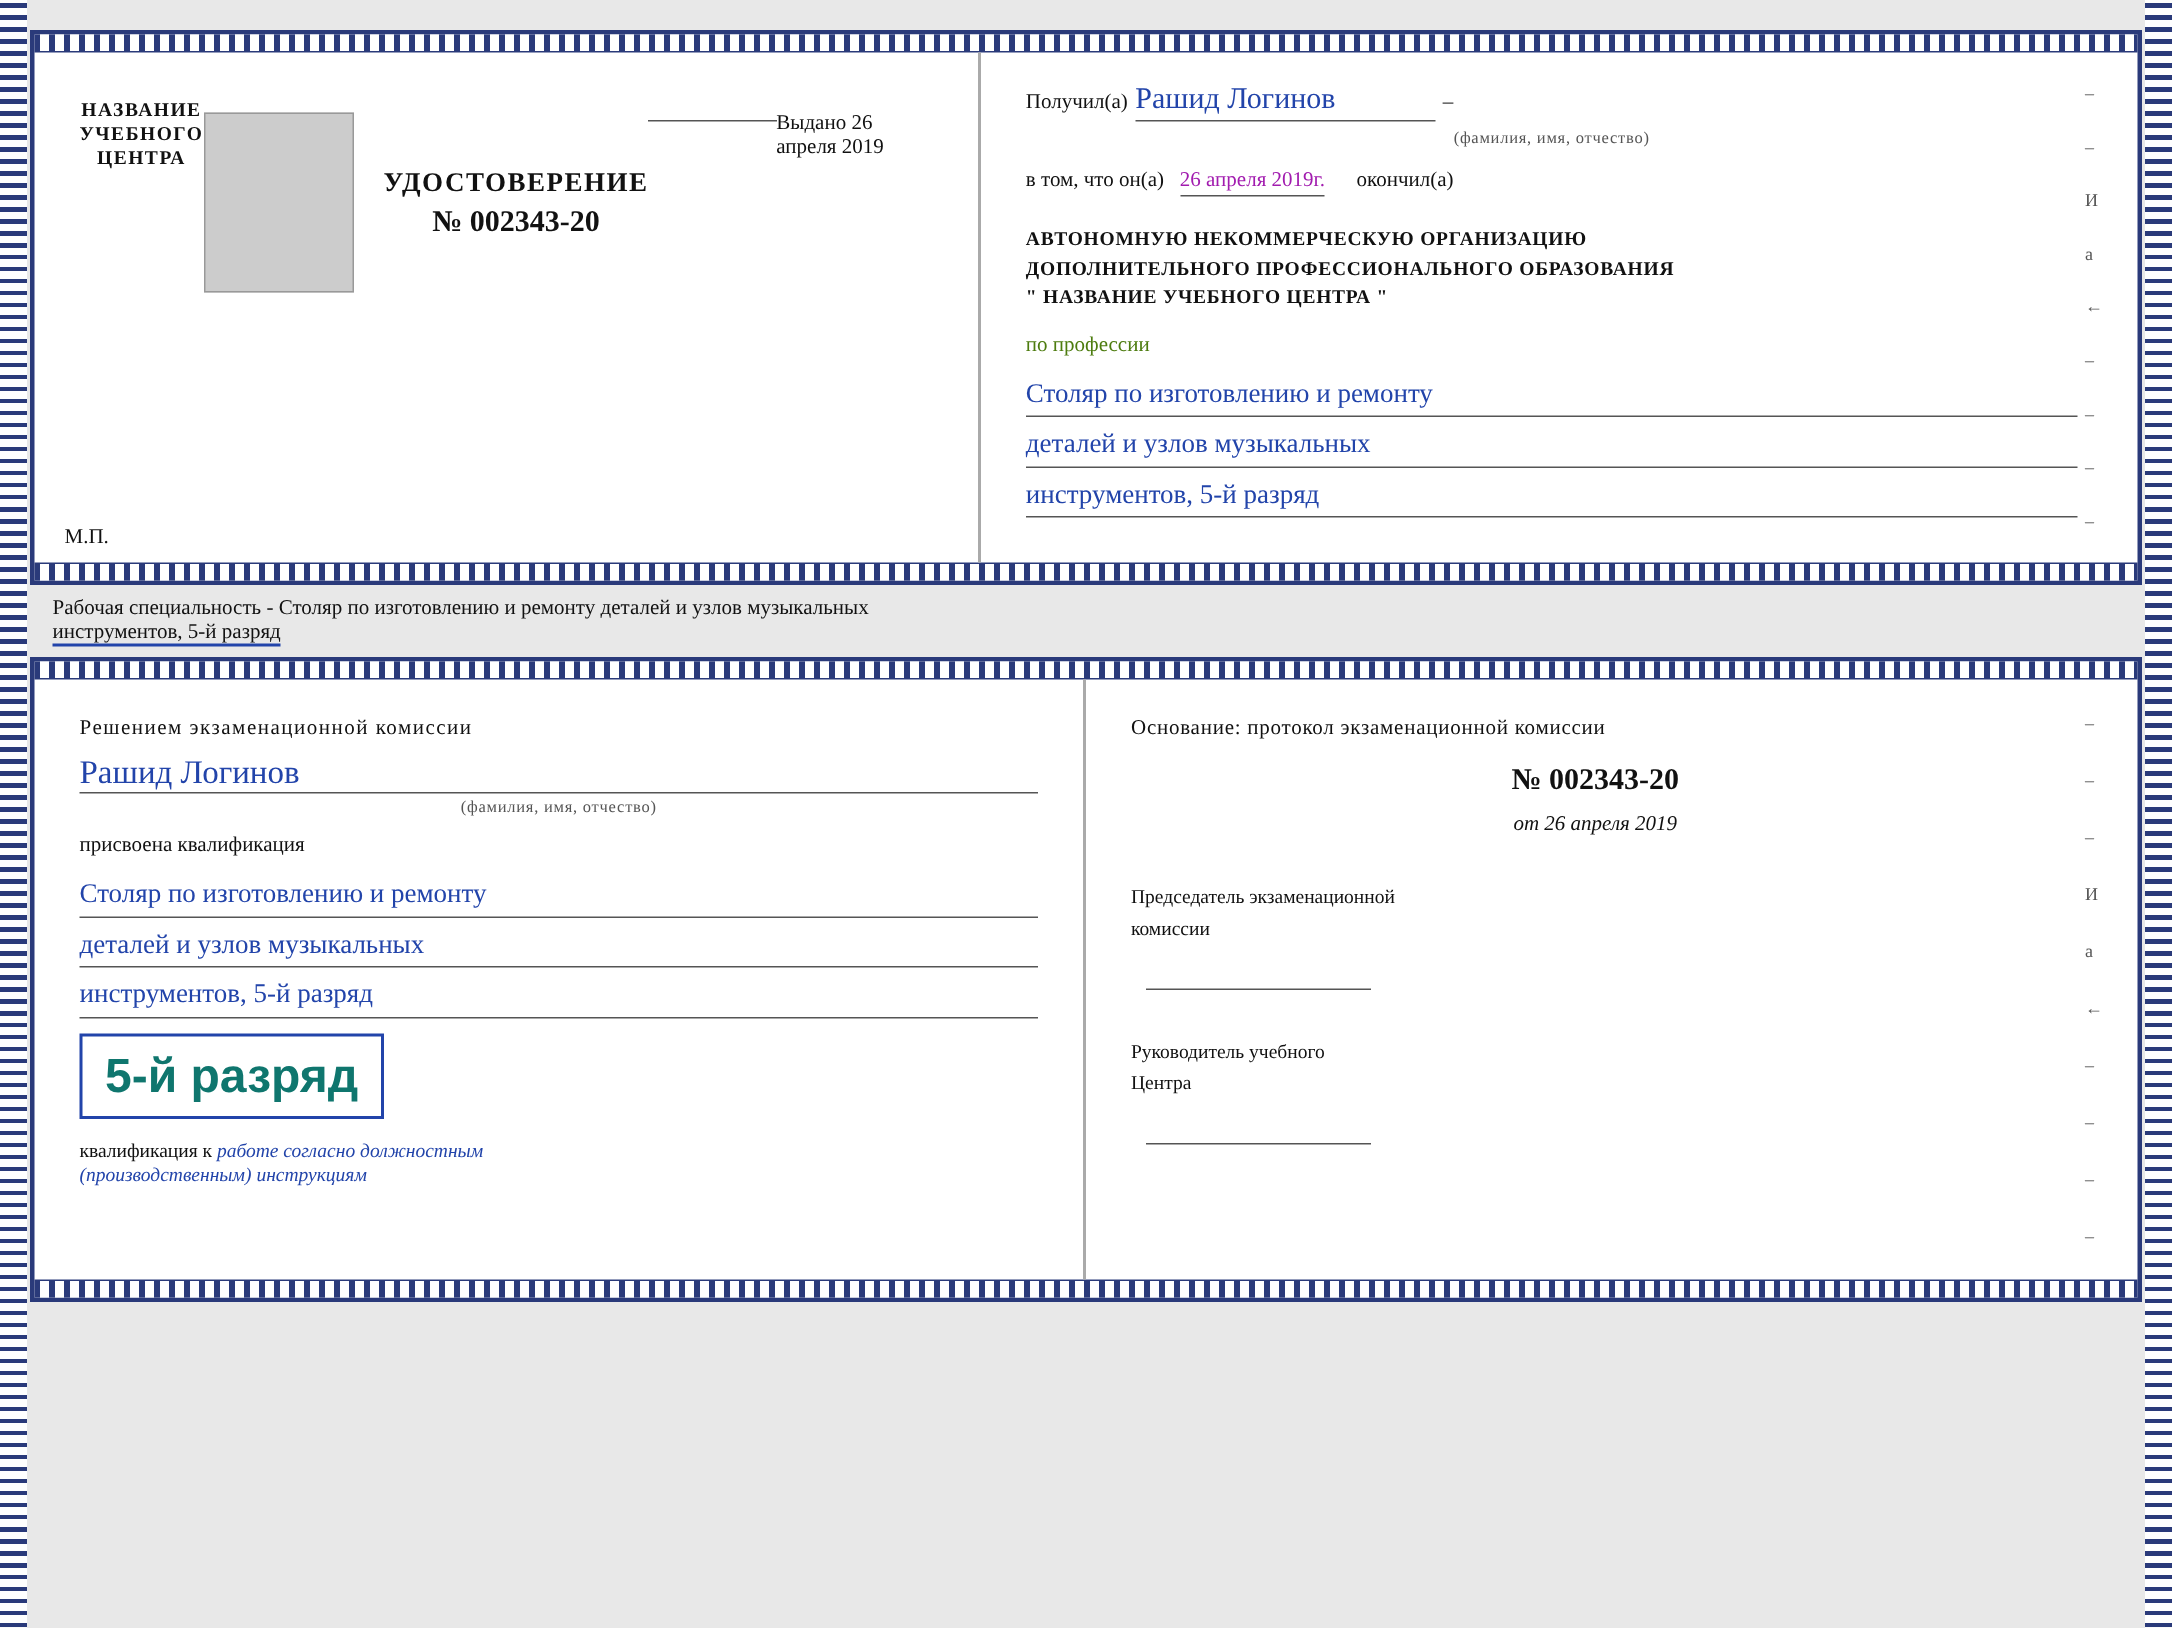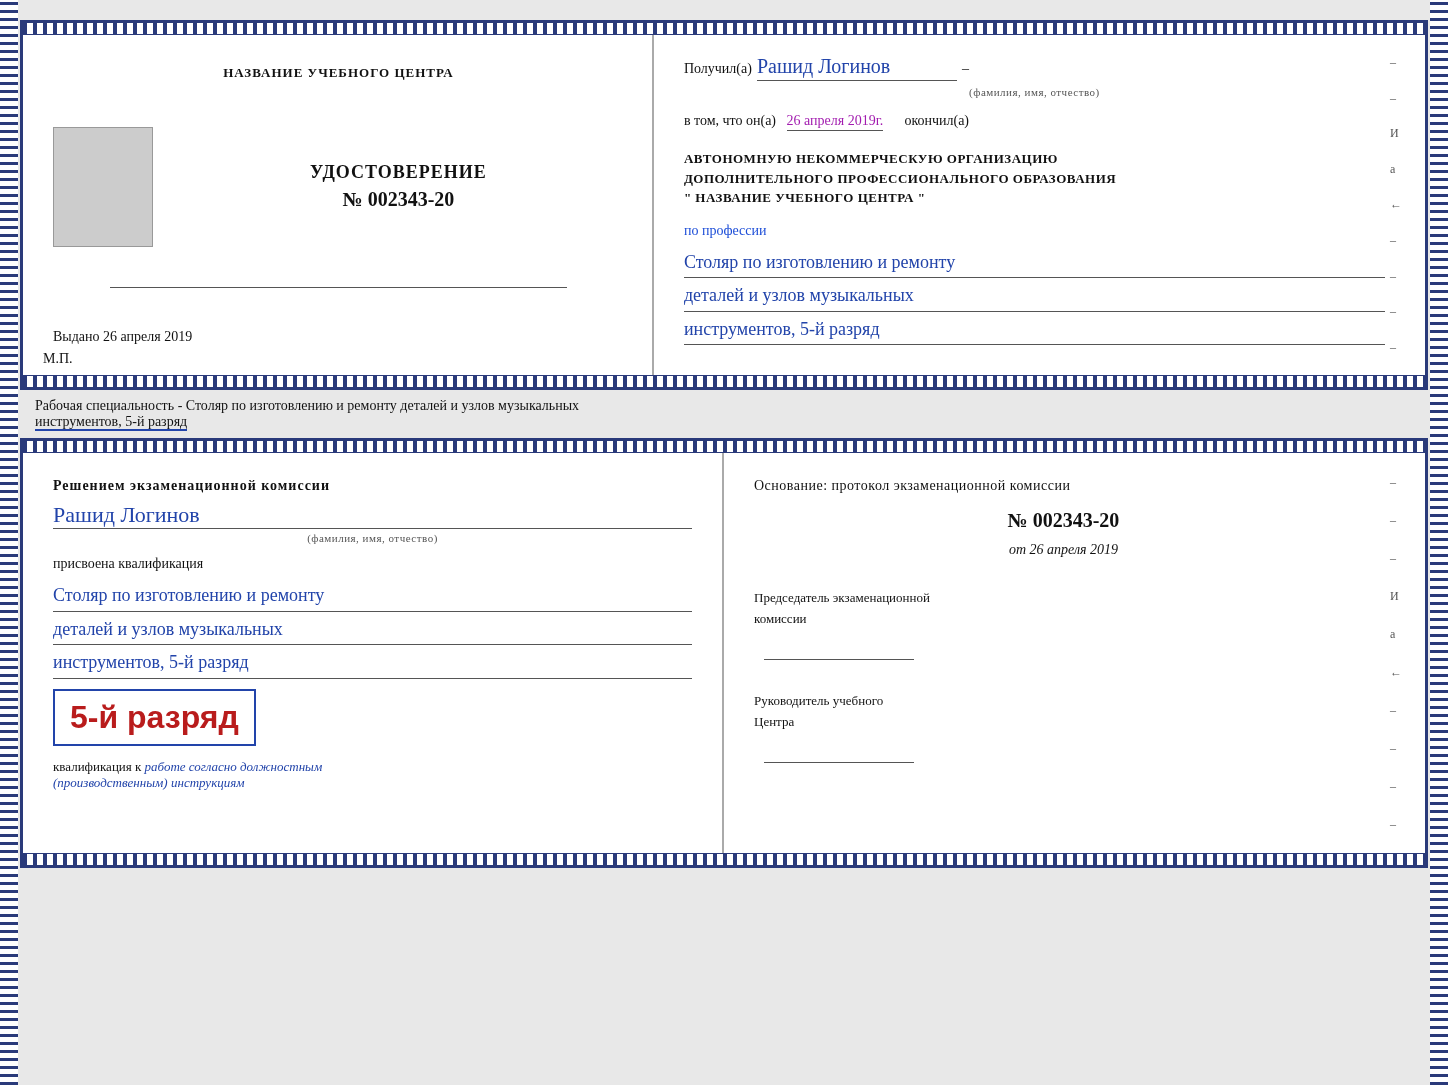--- a/index.html
+++ b/index.html
@@ -16,22 +16,22 @@
       flex-direction: column;
       gap: 0;
       background: #e0e0e0;
     }
 
     .cert-left {
       width: 45%;
       border-right: 2px solid #aaa;
       padding: 30px 28px;
       display: flex;
-      flex-direction: column;
-      align-items: center;
+      flex-direction: row;
+      align-items: flex-start;
       justify-content: space-between;
       position: relative;
     }
 
     .cert-right {
       width: 55%;
       padding: 20px 30px;
       position: relative;
     }
 
@@ -163,21 +163,21 @@
       text-align: left;
       color: #111;
       letter-spacing: 0.5px;
       line-height: 1.5;
       margin-bottom: 15px;
       text-transform: uppercase;
     }
 
     .profession-label {
       font-size: 14px;
-      color: #1d4ed8;
+      color: #4d7c0f;
       margin-bottom: 8px;
     }
 
     .profession-handwritten {
       font-family: 'Segoe Script', 'Brush Script MT', cursive;
       font-size: 18px;
       color: #2244aa;
       line-height: 1.7;
       border-bottom: 1px solid #555;
       display: block;
@@ -236,21 +236,21 @@
     }
 
     .cert-bottom-right {
       width: 50%;
       padding: 25px 30px;
       position: relative;
     }
 
     .commission-text {
       font-size: 14px;
-      font-weight: bold;
+      font-weight: normal;
       letter-spacing: 1px;
       text-align: justify;
       color: #111;
       margin-bottom: 8px;
       text-transform: none;
     }
 
     .person-name-handwritten {
       font-family: 'Segoe Script', 'Brush Script MT', cursive;
       font-size: 22px;
@@ -288,21 +288,21 @@
       border: 2px solid #2244aa;
       padding: 8px 15px;
       display: inline-block;
       margin-top: 8px;
       margin-bottom: 8px;
     }
 
     .rank-text {
       font-size: 32px;
       font-weight: bold;
-      color: #b91c1c;
+      color: #0f766e;
       font-family: Arial, sans-serif;
       text-align: left;
     }
 
     .admit-text {
       font-size: 13px;
       color: #111;
       margin-top: 5px;
     }
 

